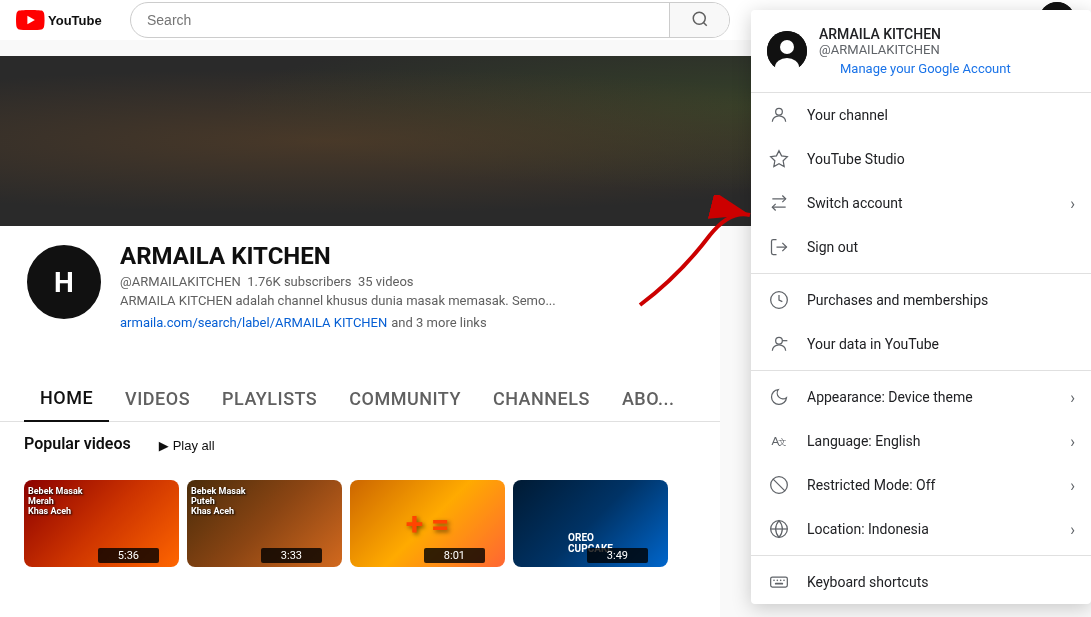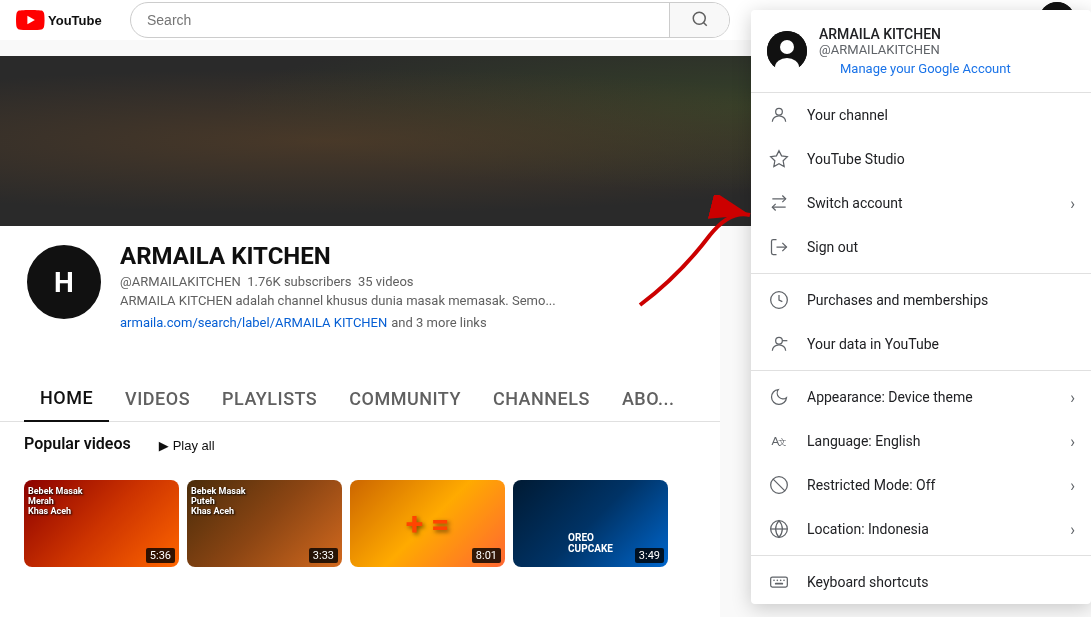--- a/index.html
+++ b/index.html
@@ -159,25 +159,25 @@
       flex-shrink: 0;
       position: relative;
       overflow: hidden;
     }
     .video-thumb-1 { background: linear-gradient(135deg, #8B0000 0%, #cc3300 50%, #ff6600 100%); }
     .video-thumb-2 { background: linear-gradient(135deg, #4a2c0a 0%, #8B4513 50%, #d2691e 100%); }
     .video-thumb-3 { background: linear-gradient(135deg, #cc6600 0%, #ffaa00 50%, #ff6633 100%); }
     .video-thumb-4 { background: linear-gradient(135deg, #001a33 0%, #003366 50%, #0066cc 100%); }
     .video-duration {
       position: absolute;
-      bottom: 4px; right: 4px;
+      bottom: 4px; right: 20px;
       background: rgba(0,0,0,0.8);
       color: #fff;
       font-size: 11px;
-      padding: 1px 4px;
+      padding: 1px 20px;
       border-radius: 2px;
     }
     .video-title-text {
       font-size: 11px; color: #555;
       position: absolute; top: 6px; left: 4px;
       right: 4px;
       font-weight: bold;
     }
 
     

